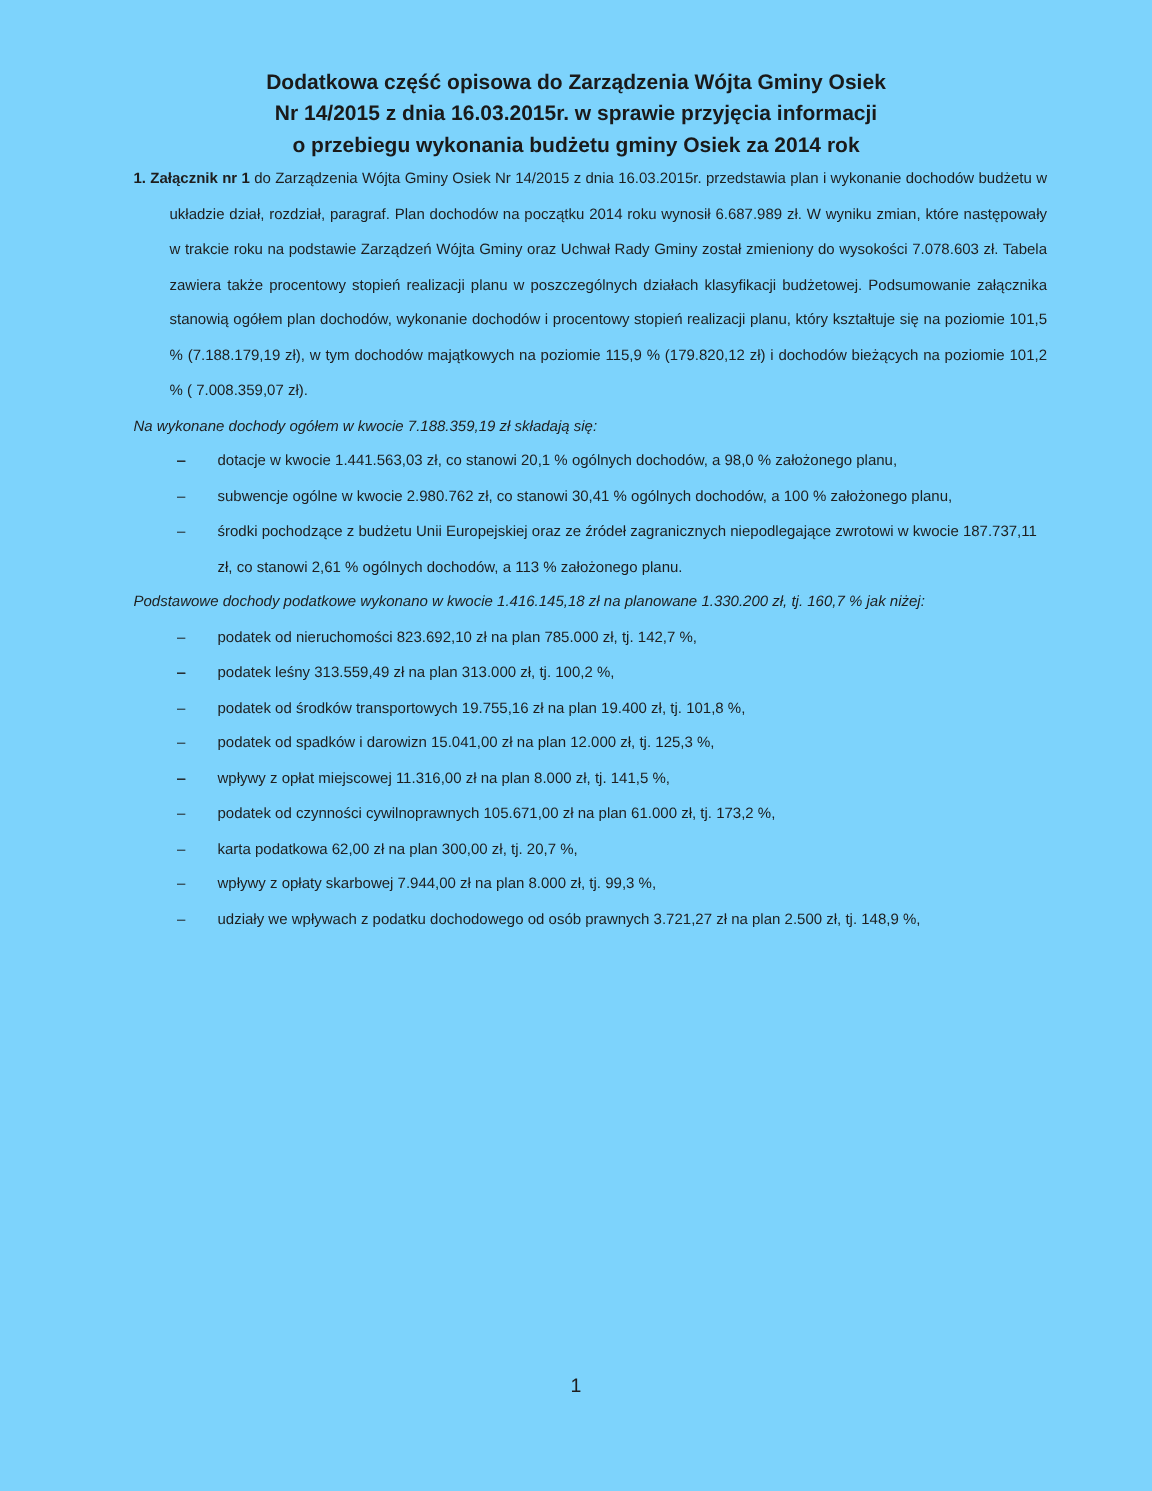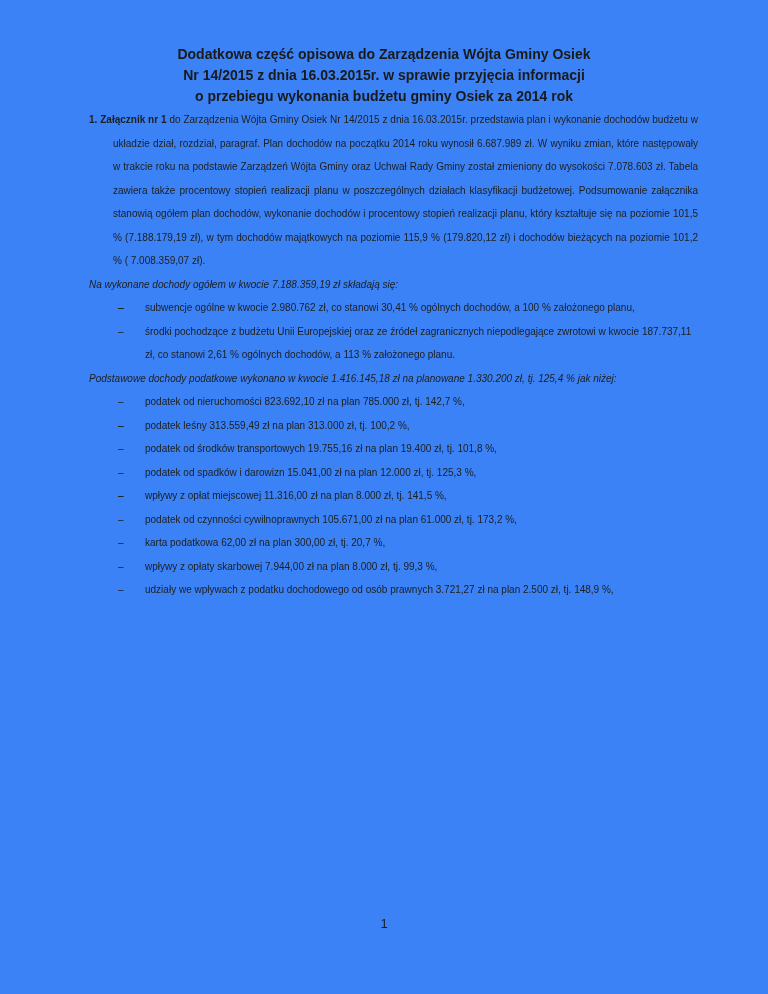--- a/index.html
+++ b/index.html
@@ -6,21 +6,21 @@
   body {
     width: 768px;
     height: 994px;
     background: #ffffff;
     font-family: "Liberation Sans", sans-serif;
   }
   .page {
     position: relative;
     width: 768px;
     height: 994px;
-    background: #3b82f6;
+    background: #7dd3fc;
     color: #1e1e1e;
     overflow: hidden;
   }
   .doc-title {
     position: absolute;
     top: 44px;
     left: 0;
     width: 768px;
     text-align: center;
     font-weight: bold;
@@ -80,26 +80,26 @@
   </header>
 
   <main class="content">
 
     <p class="para-numbered"><strong>1. Załącznik nr 1</strong><span> do Zarządzenia Wójta Gminy Osiek Nr 14/2015 z dnia 16.03.2015r. przedstawia plan i wykonanie dochodów budżetu w układzie dział, rozdział, paragraf. Plan dochodów na początku 2014 roku wynosił 6.687.989 zł. W wyniku zmian, które następowały w trakcie roku na podstawie Zarządzeń Wójta Gminy oraz Uchwał Rady Gminy został zmieniony do wysokości 7.078.603 zł. Tabela zawiera także procentowy stopień realizacji planu w poszczególnych działach klasyfikacji budżetowej. Podsumowanie załącznika stanowią ogółem plan dochodów, wykonanie dochodów i procentowy stopień realizacji planu, który kształtuje się na poziomie 101,5 % (7.188.179,19 zł), w tym dochodów majątkowych na poziomie 115,9 % (179.820,12 zł) i dochodów bieżących na poziomie 101,2 % ( 7.008.359,07 zł).</span></p>
 
     <p class="para">Na wykonane dochody ogółem w kwocie 7.188.359,19 zł składają się:</p>
 
     <ul class="dash-list">
         <li><span class="dash">–</span></li>
-        <li><span class="dash">–</span></li>
+        <li><span class="dash">–</span><span>dotacje w kwocie 1.441.563,03 zł, co stanowi 20,1 % ogólnych dochodów, a 98,0 % założonego planu,</span></li>
         <li><span class="dash">–</span><span>subwencje ogólne w kwocie 2.980.762 zł, co stanowi 30,41 % ogólnych dochodów, a 100 % założonego planu,</span></li>
         <li><span class="dash">–</span><span>środki pochodzące z budżetu Unii Europejskiej oraz ze źródeł zagranicznych niepodlegające zwrotowi w kwocie 187.737,11 zł, co stanowi 2,61 % ogólnych dochodów, a 113 % założonego planu.</span></li>
       </ul>
 
-    <p class="para">Podstawowe dochody podatkowe wykonano w kwocie 1.416.145,18 zł na planowane 1.330.200 zł, tj. 125,4 % jak niżej:</p>
+    <p class="para">Podstawowe dochody podatkowe wykonano w kwocie 1.416.145,18 zł na planowane 1.330.200 zł, tj. 160,7 % jak niżej:</p>
 
     <ul class="dash-list">
         <li><span class="dash">–</span><span>podatek od nieruchomości 823.692,10 zł na plan 785.000 zł, tj. 142,7 %,</span></li>
         <li><span class="dash">–</span></li>
         <li><span class="dash">–</span><span>podatek leśny 313.559,49 zł na plan 313.000 zł, tj. 100,2 %,</span></li>
         <li><span class="dash">–</span><span>podatek od środków transportowych 19.755,16 zł na plan 19.400 zł, tj. 101,8 %,</span></li>
         <li><span class="dash">–</span><span>podatek od spadków i darowizn 15.041,00 zł na plan 12.000 zł, tj. 125,3 %,</span></li>
         <li><span class="dash">–</span></li>
         <li><span class="dash">–</span><span>wpływy z opłat miejscowej 11.316,00 zł na plan 8.000 zł, tj. 141,5 %,</span></li>
         <li><span class="dash">–</span><span>podatek od czynności cywilnoprawnych 105.671,00 zł na plan 61.000 zł, tj. 173,2 %,</span></li>

